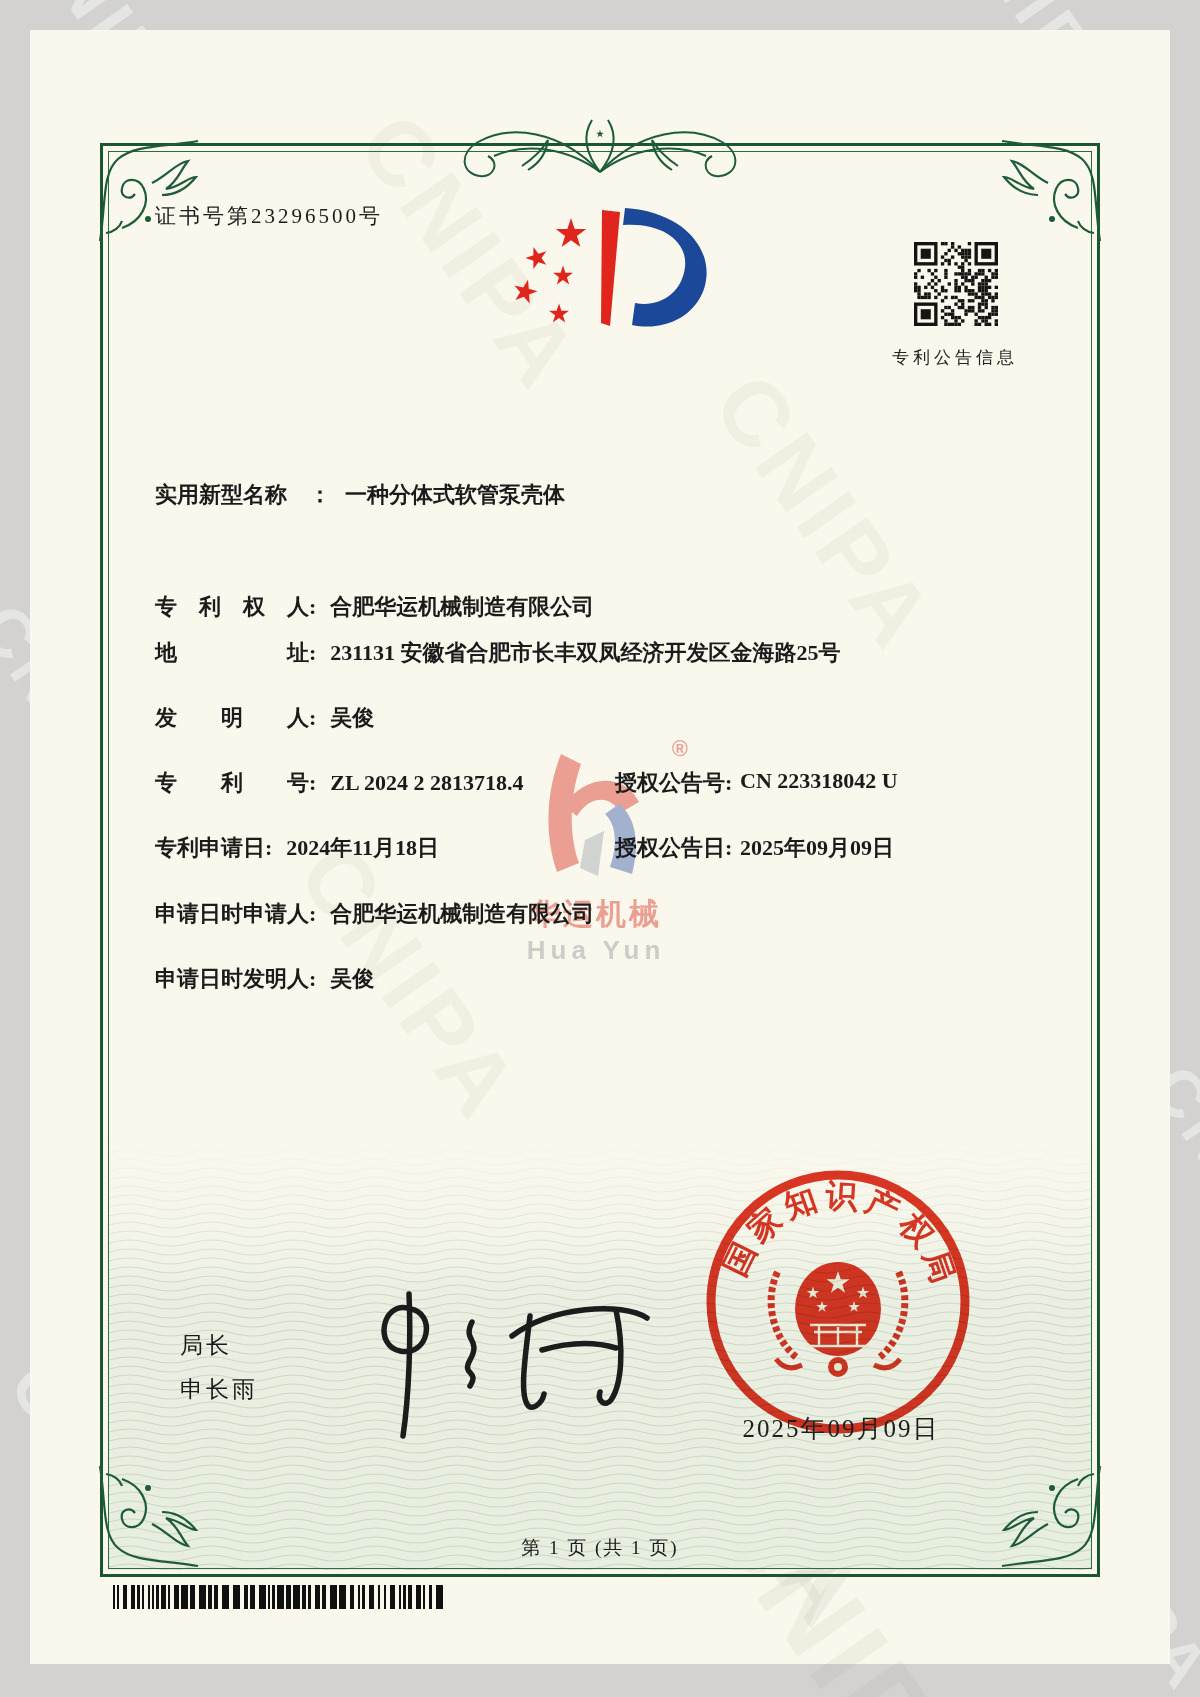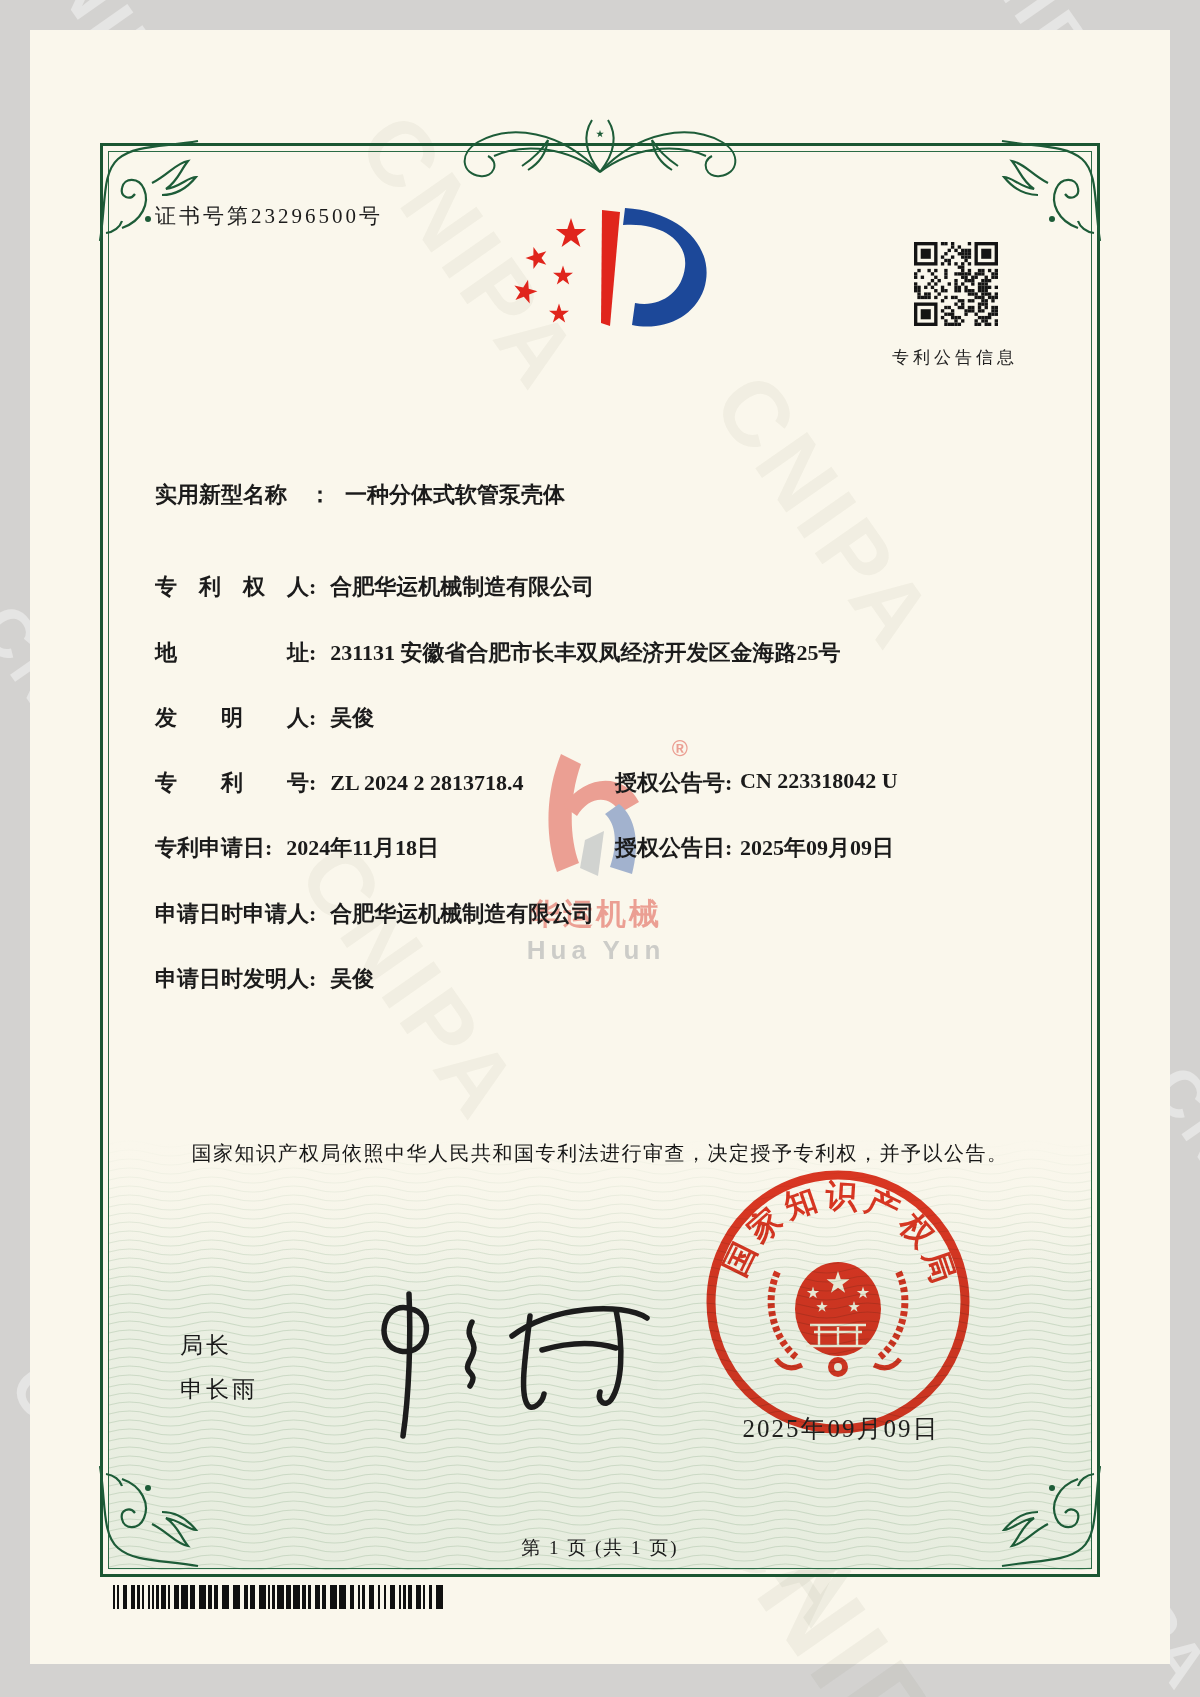--- a/index.html
+++ b/index.html
@@ -398,42 +398,41 @@
       <rect x="20" y="2" width="3" height="3" fill="#141414"></rect>
       <rect x="0" y="18" width="7" height="7" fill="#141414"></rect>
       <rect x="1" y="19" width="5" height="5" fill="#faf7ec"></rect>
       <rect x="2" y="20" width="3" height="3" fill="#141414"></rect>
     </svg>
   <div id="qr-caption">专利公告信息</div>
 
 
   <div id="rows">
     <div class="frow" style="top:450px"><span class="lab">实用新型名称　：</span><span class="val">一种分体式软管泵壳体</span></div>
-    <div class="frow" style="top:542px"><span class="lab">专　利　权　人:</span><span class="val">合肥华运机械制造有限公司</span></div>
+    <div class="frow" style="top:562px"><span class="lab">专　利　权　人:</span><span class="val">合肥华运机械制造有限公司</span></div>
     <div class="frow" style="top:608px"><span class="lab">地　　　　　址:</span><span class="val">231131 安徽省合肥市长丰双凤经济开发区金海路25号</span></div>
     <div class="frow" style="top:673px"><span class="lab">发　　明　　人:</span><span class="val">吴俊</span></div>
     <div class="frow" style="top:738px"><span class="lab">专　　利　　号:</span><span class="val">ZL 2024 2 2813718.4</span><span class="lab2">授权公告号:</span><span class="val2">CN 223318042 U</span></div>
     <div class="frow" style="top:803px"><span class="lab">专利申请日:</span><span class="val">2024年11月18日</span><span class="lab2">授权公告日:</span><span class="val2">2025年09月09日</span></div>
     <div class="frow" style="top:869px"><span class="lab">申请日时申请人:</span><span class="val">合肥华运机械制造有限公司</span></div>
     <div class="frow" style="top:934px"><span class="lab">申请日时发明人:</span><span class="val">吴俊</span></div>
   </div>
 
   <div id="huayun">
     <span class="reg">®</span>
     <svg width="130" height="150" style="display:block;margin:0 auto">
       <path fill="#d8281a" d="M30,12 C14,52 14,96 26,130 L48,121 C38,94 38,56 50,22 Z"></path>
       <path fill="#d8281a" d="M32,64 C56,30 94,32 108,60 L89,71 C79,52 58,54 46,74 Z"></path>
       <path fill="#2b55a5" d="M88,62 C105,75 109,102 101,132 L79,125 C87,102 85,82 74,72 Z"></path>
       <path fill="#9aa2ab" d="M54,98 L73,89 L67,134 L49,126 Z"></path>
     </svg>
     <div class="cn">华运机械</div>
     <div class="en">Hua Yun</div>
   </div>
 
-  <p class="stmt" style="top:1110px">国家知识产权局依照中华人民共和国专利法进行审查，决定授予专利权，并予以公告。</p>
 
   <div class="signer" style="top:1300px">局长</div>
   <div class="signer" style="top:1344px">申长雨</div>
 
   <svg id="signature" width="300" height="160">
     <g fill="none" stroke="#1c1c1c" stroke-width="5.5" stroke-linecap="round" stroke-linejoin="round">
       <path d="M48,20 C22,14 14,58 40,63 C70,69 76,24 50,21"></path>
       <path d="M49,6 C51,50 49,108 43,148"></path>
       <path d="M112,34 C102,54 122,50 110,72 C101,88 120,82 110,98"></path>
       <path d="M152,48 C192,18 262,14 287,30"></path>

